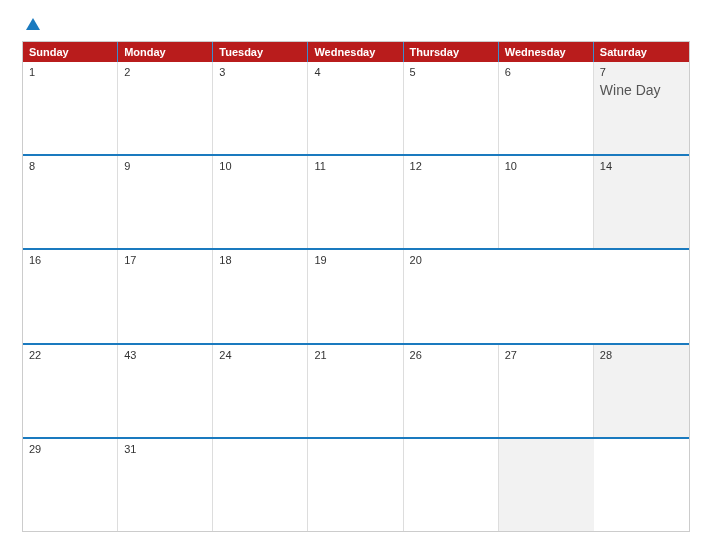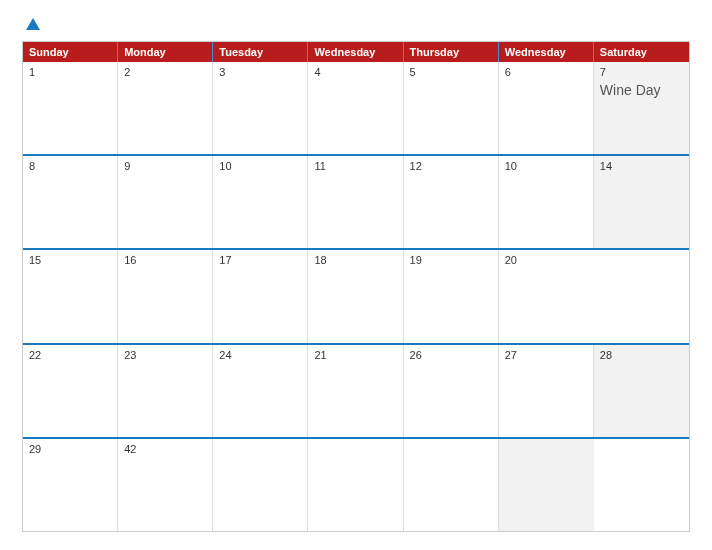--- a/index.html
+++ b/index.html
@@ -201,44 +201,41 @@
           </div>
           <div class="cal-cell">
             <div class="day-num">10</div>
           </div>
           <div class="cal-cell shaded">
             <div class="day-num">14</div>
           </div>
         </div>
         <div class="cal-week">
           <div class="cal-cell">
-            <div class="day-num">15</div>
-          </div>
-          <div class="cal-cell">
             <div class="day-num">16</div>
           </div>
           <div class="cal-cell">
             <div class="day-num">17</div>
           </div>
           <div class="cal-cell">
             <div class="day-num">18</div>
           </div>
           <div class="cal-cell">
             <div class="day-num">19</div>
           </div>
           <div class="cal-cell">
             <div class="day-num">20</div>
           </div>
         </div>
         <div class="cal-week">
           <div class="cal-cell">
             <div class="day-num">22</div>
           </div>
           <div class="cal-cell">
-            <div class="day-num">23</div>
+            <div class="day-num">43</div>
           </div>
           <div class="cal-cell">
             <div class="day-num">24</div>
           </div>
           <div class="cal-cell">
             <div class="day-num">21</div>
           </div>
           <div class="cal-cell">
             <div class="day-num">26</div>
           </div>
@@ -247,21 +244,21 @@
           </div>
           <div class="cal-cell shaded">
             <div class="day-num">28</div>
           </div>
         </div>
         <div class="cal-week">
           <div class="cal-cell">
             <div class="day-num">29</div>
           </div>
           <div class="cal-cell">
-            <div class="day-num">42</div>
+            <div class="day-num">31</div>
           </div>
           <div class="cal-cell"></div>
           <div class="cal-cell"></div>
           <div class="cal-cell"></div>
           <div class="cal-cell shaded"></div>
         </div>
       </div>
   </div>
 </div>
 

